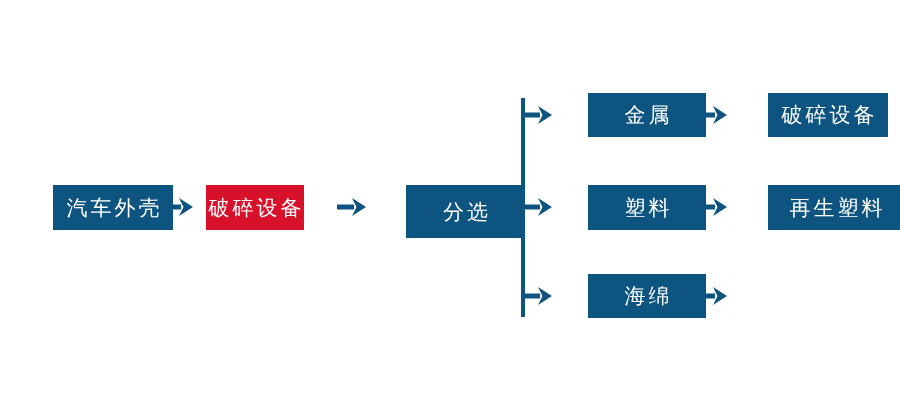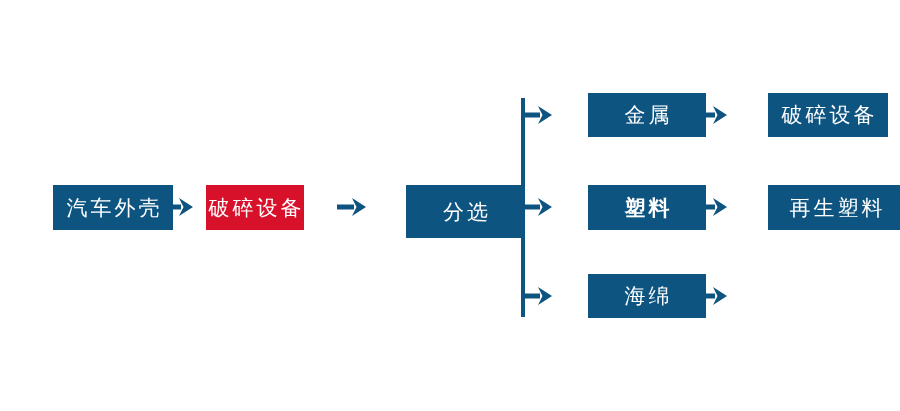--- a/index.html
+++ b/index.html
@@ -75,21 +75,21 @@
   <svg class="arrow" style="left:523px; top:196px;" width="30" height="22" viewBox="0 0 30 22" aria-hidden="true">
     <line x1="0" y1="11" x2="17" y2="11" stroke="currentColor" stroke-width="5"></line>
     <polygon points="15,2 29,11 15,20 19.5,11" fill="currentColor"></polygon>
   </svg>
   <svg class="arrow" style="left:523px; top:285px;" width="30" height="22" viewBox="0 0 30 22" aria-hidden="true">
     <line x1="0" y1="11" x2="17" y2="11" stroke="currentColor" stroke-width="5"></line>
     <polygon points="15,2 29,11 15,20 19.5,11" fill="currentColor"></polygon>
   </svg>
 
   <div class="node blue" style="left:567px; top:93px; width:118px; height:44px;">金属</div>
-  <div class="node blue" style="left:567px; top:185px; width:118px; height:45px;font-weight:bold;">塑料</div>
+  <div class="node blue" style="left:567px; top:185px; width:118px; height:45px;">塑料</div>
   <div class="node blue" style="left:567px; top:274px; width:118px; height:44px;">海绵</div>
 
   <svg class="arrow" style="left:698px; top:104px;" width="30" height="22" viewBox="0 0 30 22" aria-hidden="true">
     <line x1="0" y1="11" x2="17" y2="11" stroke="currentColor" stroke-width="5"></line>
     <polygon points="15,2 29,11 15,20 19.5,11" fill="currentColor"></polygon>
   </svg>
   <svg class="arrow" style="left:698px; top:196px;" width="30" height="22" viewBox="0 0 30 22" aria-hidden="true">
     <line x1="0" y1="11" x2="17" y2="11" stroke="currentColor" stroke-width="5"></line>
     <polygon points="15,2 29,11 15,20 19.5,11" fill="currentColor"></polygon>
   </svg>

